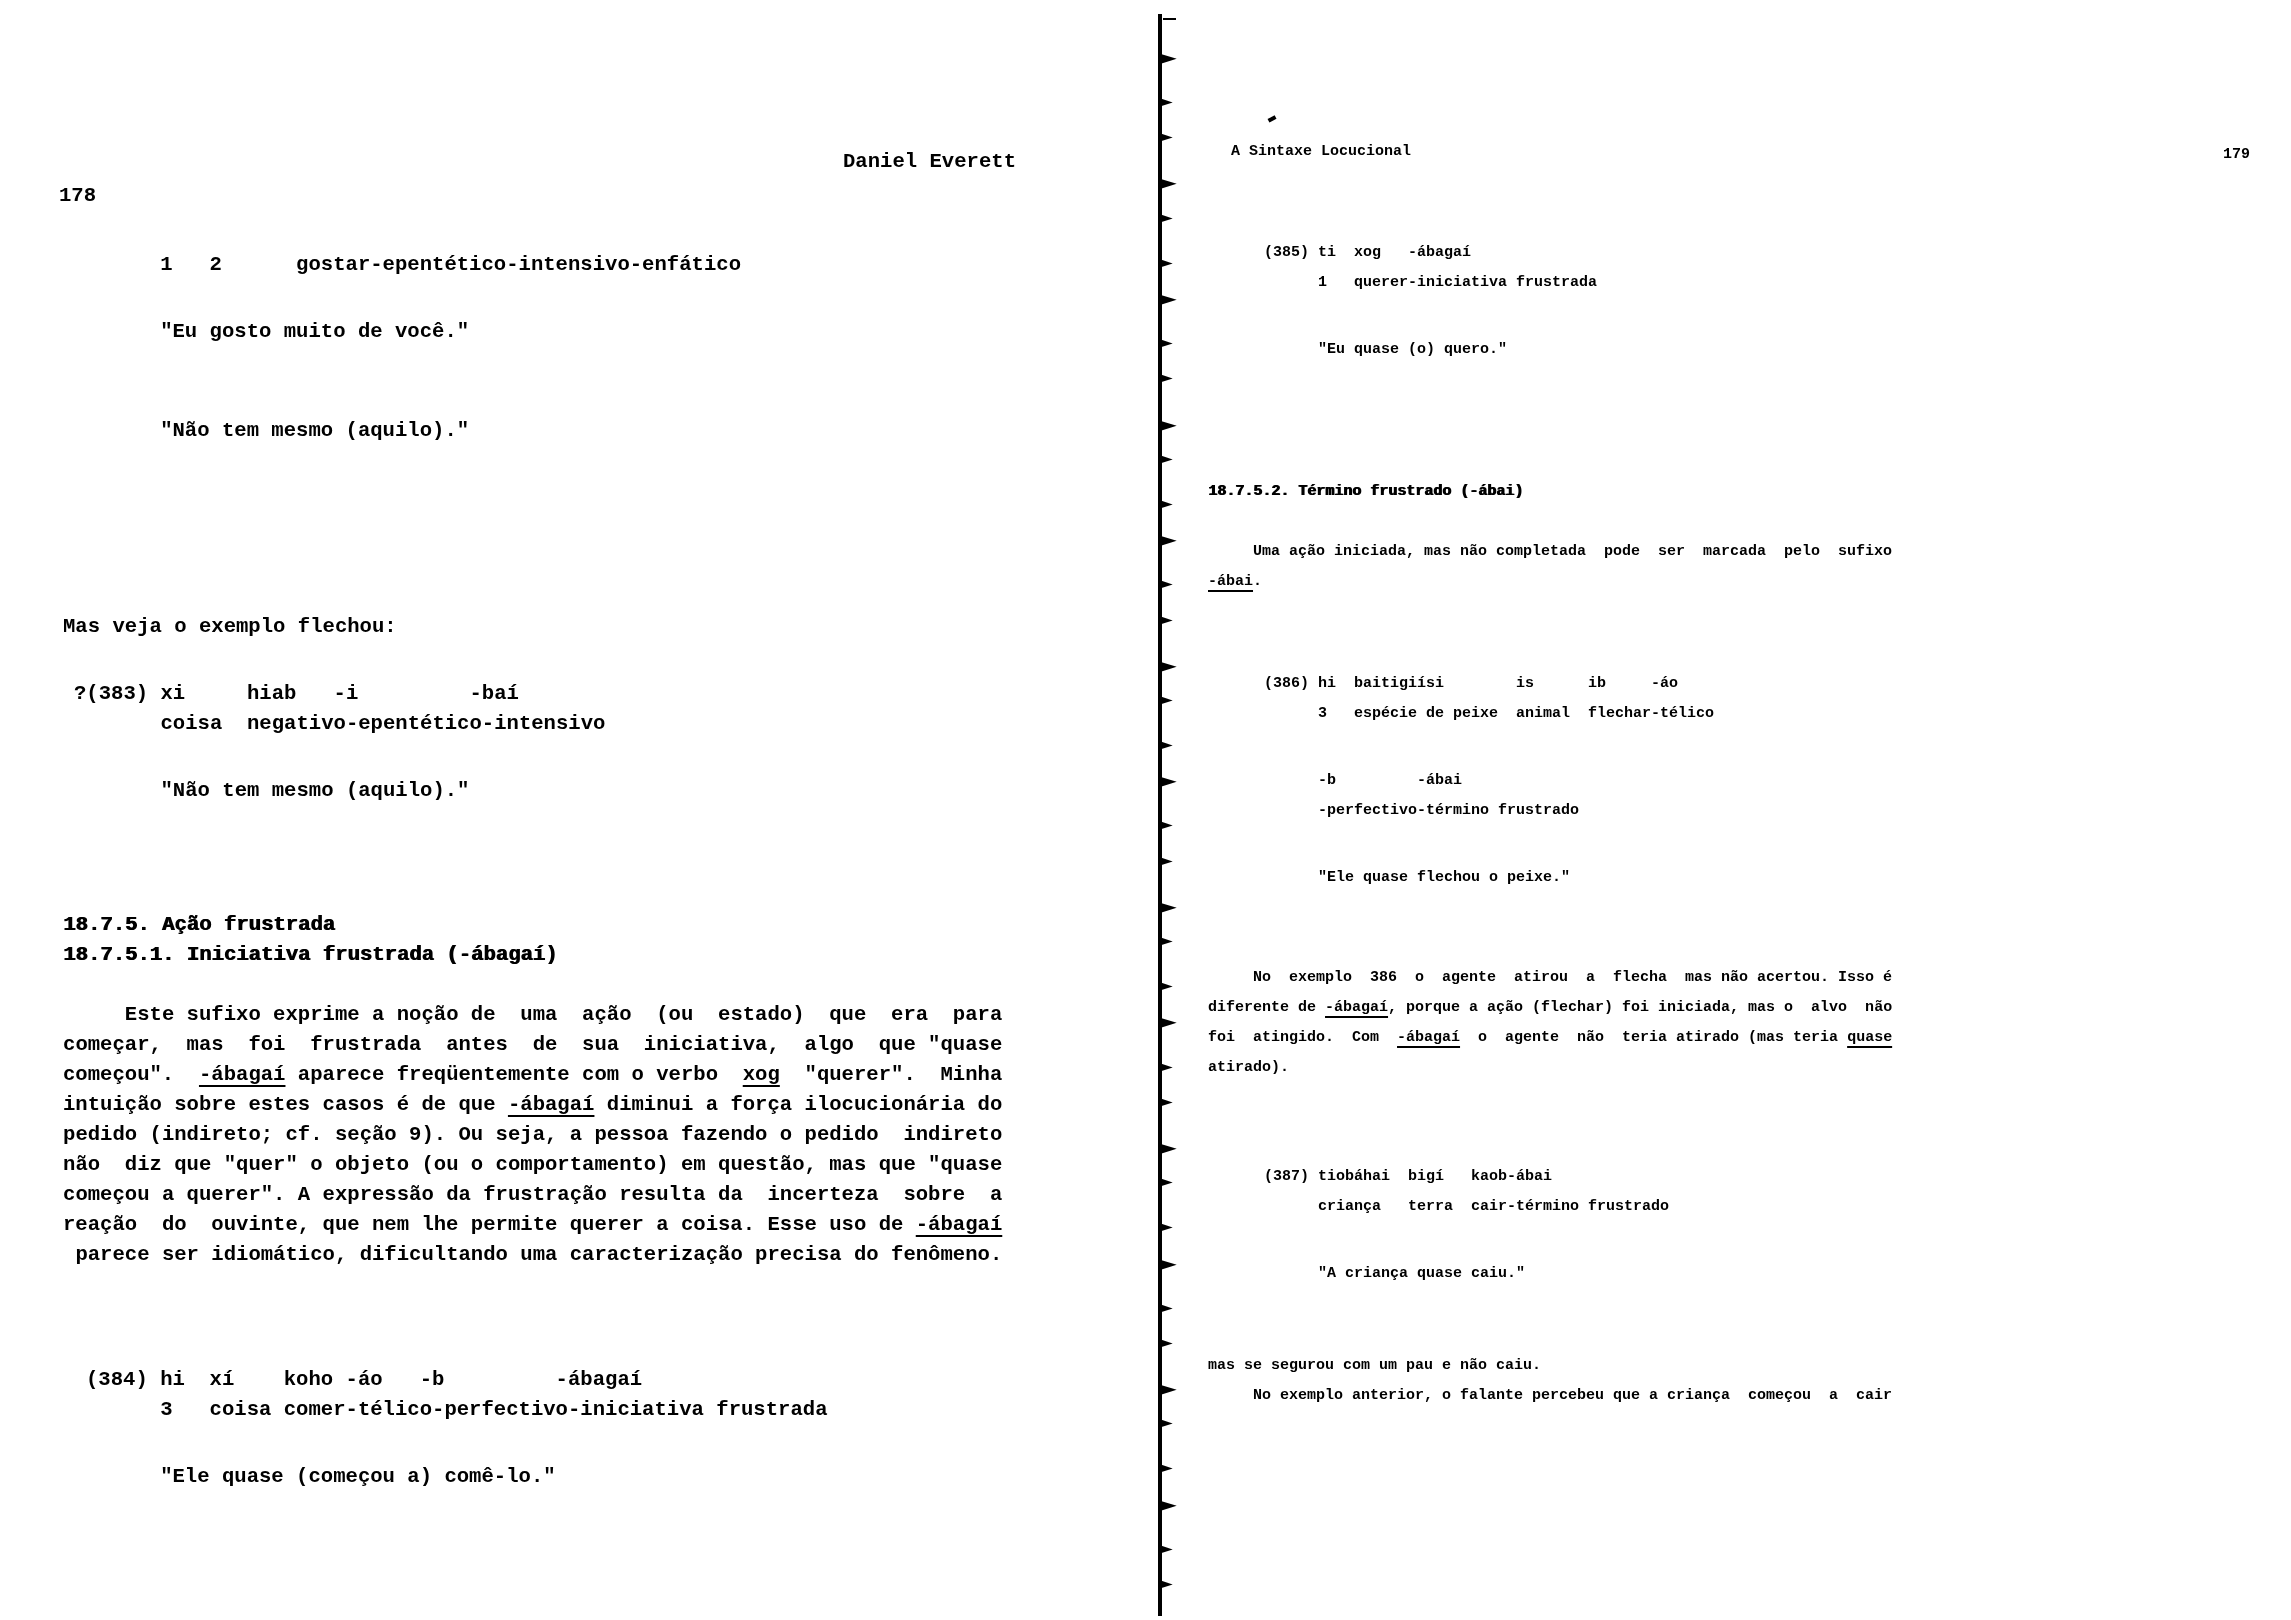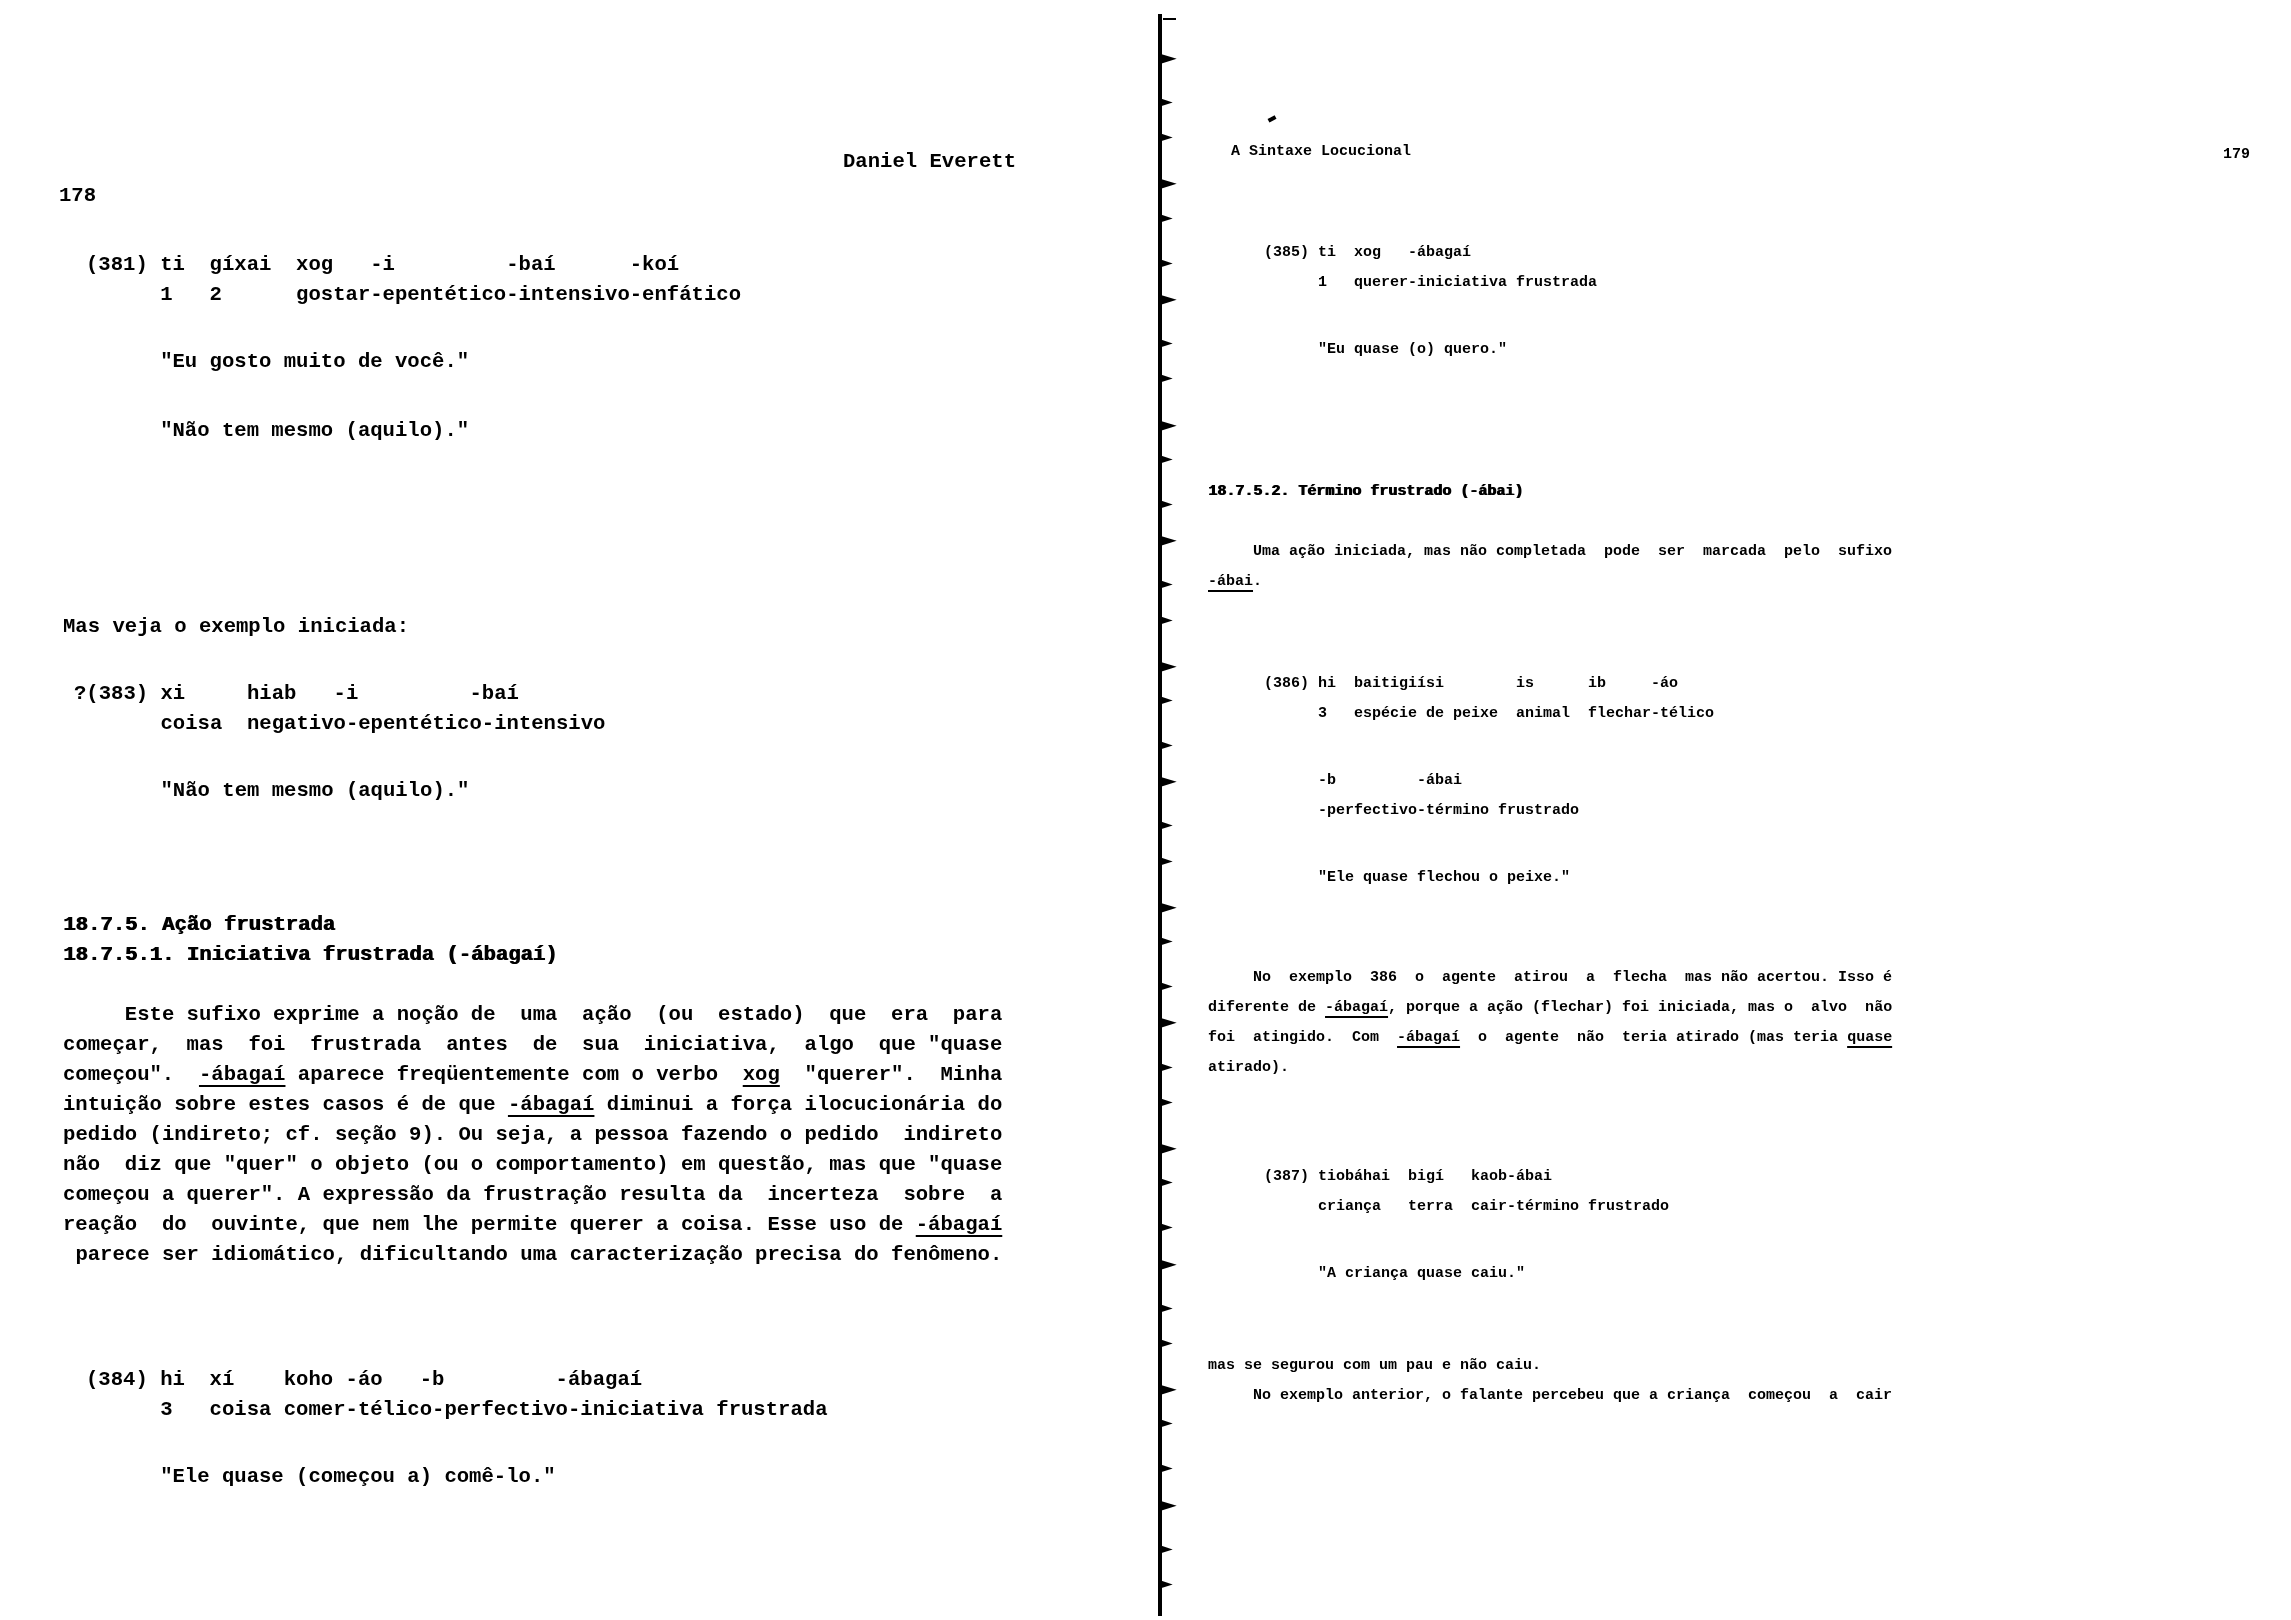--- a/index.html
+++ b/index.html
@@ -41,23 +41,23 @@
 </style>
 </head>
 <body>
 
 <div id="scan">
 
   <div>
     <div class="abs lp" id="pg178">178</div>
     <div class="abs lp" id="author">Daniel Everett</div>
 
-    <div class="abs lp" id="ex381"><div class="blk"><div class="line"><span>(381) ti  gíxai  xog   -i         -baí      -koí</span></div><div class="line"><span>      1   2      gostar-epentético-intensivo-enfático</span></div></div><div class="blk"><div class="line"><span>      "Eu gosto muito de você."</span></div></div></div>
+    <div class="abs lp" id="ex381"><div class="blk"><div class="line"><span>      1   2      gostar-epentético-intensivo-enfático</span></div></div><div class="blk"><div class="line"><span>      "Eu gosto muito de você."</span></div></div></div>
     <div class="abs lp" id="ex382"><div class="blk"><div class="line"><span>      "Não tem mesmo (aquilo)."</span></div></div></div>
-    <div class="abs lp" id="note383">Mas veja o exemplo iniciada:</div>
+    <div class="abs lp" id="note383">Mas veja o exemplo flechou:</div>
     <div class="abs lp" id="ex383"><div class="blk"><div class="line"><span>?(383) xi     hiab   -i         -baí</span></div><div class="line"><span>       coisa  negativo-epentético-intensivo</span></div></div><div class="blk"><div class="line"><span>       "Não tem mesmo (aquilo)."</span></div></div></div>
     <div class="abs lp heading" id="hd-left"><div class="line"><span>18.7.5. Ação frustrada</span></div><div class="line"><span>18.7.5.1. Iniciativa frustrada (-ábagaí)</span></div></div>
     <div class="abs lp" id="para-left"><div class="line"><span>     Este sufixo exprime a noção de  uma  ação  (ou  estado)  que  era  para</span></div><div class="line"><span>começar,  mas  foi  frustrada  antes  de  sua  iniciativa,  algo  que "quase</span></div><div class="line"><span>começou".  </span><span class="u">-ábagaí</span><span> aparece freqüentemente com o verbo  </span><span class="u">xog</span><span>  "querer".  Minha</span></div><div class="line"><span>intuição sobre estes casos é de que </span><span class="u">-ábagaí</span><span> diminui a força ilocucionária do</span></div><div class="line"><span>pedido (indireto; cf. seção 9). Ou seja, a pessoa fazendo o pedido  indireto</span></div><div class="line"><span>não  diz que "quer" o objeto (ou o comportamento) em questão, mas que "quase</span></div><div class="line"><span>começou a querer". A expressão da frustração resulta da  incerteza  sobre  a</span></div><div class="line"><span>reação  do  ouvinte, que nem lhe permite querer a coisa. Esse uso de </span><span class="u">-ábagaí</span></div><div class="line"><span>parece ser idiomático, dificultando uma caracterização precisa do fenômeno.</span></div></div>
     <div class="abs lp" id="ex384"><div class="blk"><div class="line"><span>(384) hi  xí    koho -áo   -b         -ábagaí</span></div><div class="line"><span>      3   coisa comer-télico-perfectivo-iniciativa frustrada</span></div></div><div class="blk"><div class="line"><span>      "Ele quase (começou a) comê-lo."</span></div></div></div>
   </div>
 
   <div>
     <div id="fold-line"></div>
     <div id="fold-tick"></div>
     <div id="fold-marks">

